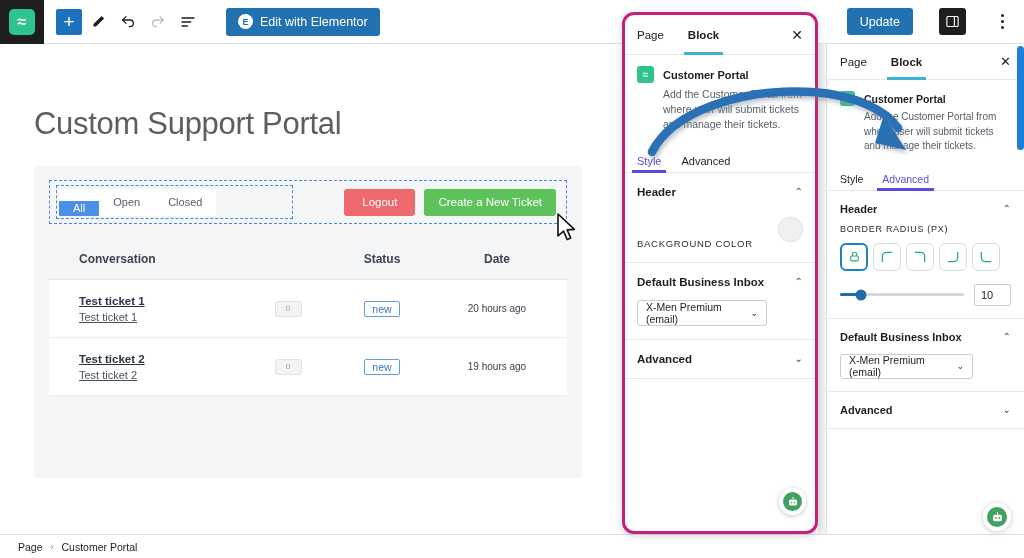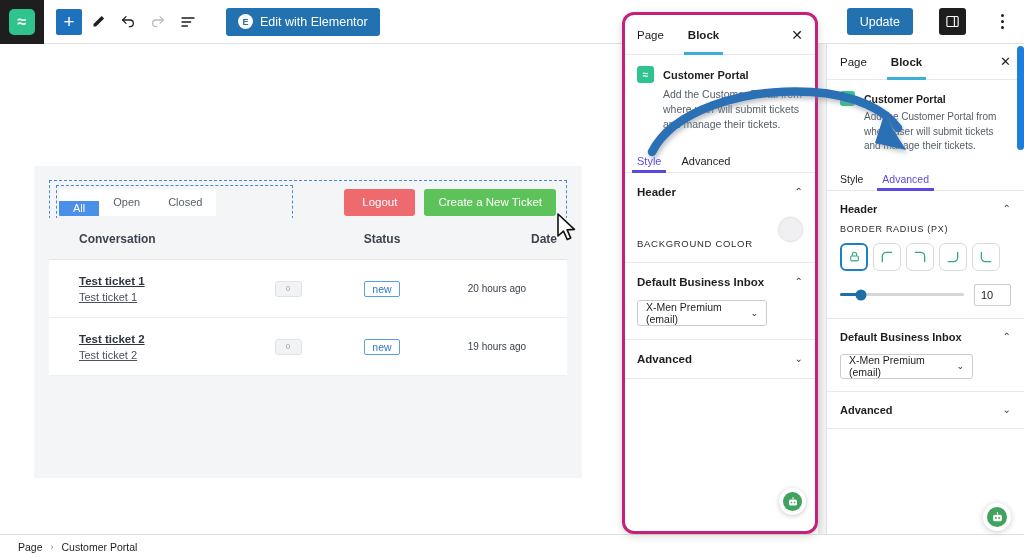--- a/index.html
+++ b/index.html
@@ -97,30 +97,30 @@
     background: #ef6a6e; color: #fff; border: none; border-radius: 3px;
     padding: 0 18px; height: 27px; font-size: 11.5px; cursor: pointer;
     font-family: Liberation Sans, sans-serif;
   }
   .newticket-btn {
     background: #5ec25a; color: #fff; border: none; border-radius: 3px;
     padding: 0 14px; height: 27px; font-size: 11.5px; cursor: pointer;
     font-family: "Liberation Sans", sans-serif;
     text-align: right;
   }
-  .tbl { position: absolute; left: 15px; top: 52px; width: 518px; }
+  .tbl { position: absolute; left: 15px; top: 72px; width: 518px; }
   .tbl-head {
     display: flex; align-items: center; height: 42px;
     border-bottom: 1px solid #e3e6ea; font-size: 12px; color: #3d4450; font-weight: 700;
     background: #f4f5f7;
   }
   .col-conv { width: 200px; padding-left: 30px; }
   .col-count { width: 78px; }
   .col-status { width: 110px; text-align: center; }
-  .col-date { width: 120px; text-align: right; }
+  .col-date { width: 120px; text-align: center; }
   .tbl-row {
     display: flex; align-items: center; height: 58px; background: #ffffff;
     border-bottom: 1px solid #eceef1;
   }
   .conv-cell { width: 200px; padding-left: 30px; display: flex; flex-direction: column; gap: 4px; }
   .conv-title {
     font-size: 11.5px; color: #2b3442; font-weight: 700;
     text-decoration: underline; cursor: pointer;
   }
   .conv-sub {
@@ -364,20 +364,21 @@
       </div>
       <div class="kebab">
           <i></i>
           <i></i>
           <i></i>
         </div>
     </div>
   </div>
 
   <div class="canvas">
+    <div class="page-title-h">Custom Support Portal</div>
 
     <div class="portal-wrap">
 
       <div class="toolbar-row">
         <div class="filter-group-outer">
           <div class="filter-group">
             <div class="fg-btn active">All</div>
             <div class="fg-btn">Open</div>
             <div class="fg-btn">Closed</div>
           </div>

